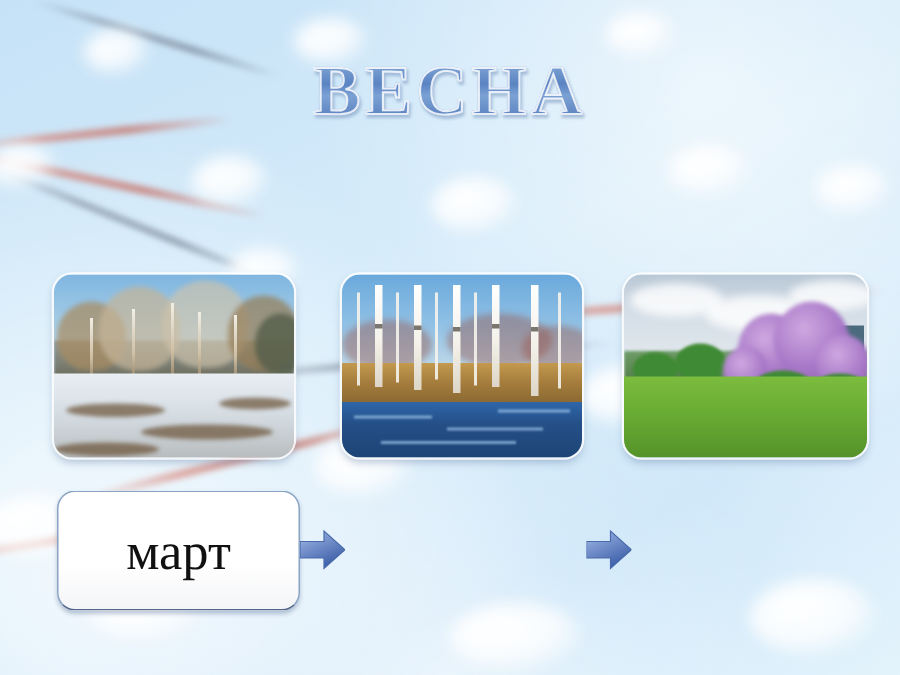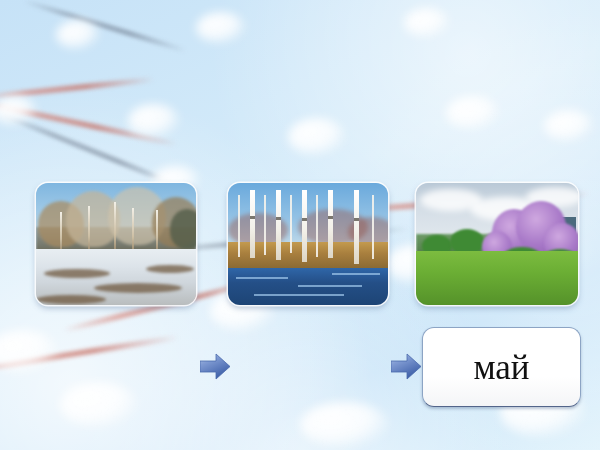--- a/index.html
+++ b/index.html
@@ -207,20 +207,23 @@
     <div class="catkin" style="left:404px; top:8px;   width:46px; height:30px;"></div>
     <div class="catkin" style="left:-12px; top:330px; width:70px; height:44px;"></div>
     <div class="catkin" style="left:60px;  top:382px; width:78px; height:46px;"></div>
     <div class="catkin" style="left:210px; top:290px; width:66px; height:42px;"></div>
     <div class="catkin" style="left:386px; top:244px; width:62px; height:40px;"></div>
     <div class="catkin" style="left:500px; top:386px; width:86px; height:52px;"></div>
     <div class="catkin" style="left:300px; top:402px; width:90px; height:46px;"></div>
     <div class="catkin" style="left:152px; top:166px; width:48px; height:30px;"></div>
   </div>
 
+  <div class="title-wrap">
+    <div class="title">ВЕСНА</div>
+  </div>
 
   <div class="pic-row">
 
     <div class="pic pic-1">
       <div class="scene">
         <div class="march-sky"></div>
         <div class="march-far"></div>
         <div class="march-crown" style="left:2px;  top:18px; width:46px; height:46px; background:rgba(168,138,96,0.72);"></div>
         <div class="march-crown" style="left:30px; top:8px;  width:54px; height:56px; background:rgba(196,180,152,0.72);"></div>
         <div class="march-crown" style="left:72px; top:4px;  width:58px; height:58px; background:rgba(206,194,170,0.66);"></div>
@@ -283,20 +286,23 @@
         <div class="may-lilac" style="left:66px;  top:48px; width:30px; height:32px;"></div>
         <div class="may-bush" style="left:86px;  top:64px; width:40px; height:22px;"></div>
         <div class="may-bush" style="left:124px; top:66px; width:40px; height:24px;"></div>
         <div class="may-grass"></div>
       </div>
     </div>
   </div>
 
   <div class="flow">
 
+    <div class="month-box box-1">
+      <span>март</span>
+    </div>
 
     <div class="arrow arrow-1">
       <svg viewBox="0 0 30 27" xmlns="http://www.w3.org/2000/svg" aria-hidden="true">
         <defs>
           <linearGradient id="agrad1" x1="0" y1="0" x2="0.55" y2="1">
             <stop offset="0%" stop-color="#b6c9e6"></stop>
             <stop offset="35%" stop-color="#7f9ad2"></stop>
             <stop offset="100%" stop-color="#3d5fa8"></stop>
           </linearGradient>
         </defs>
@@ -311,18 +317,15 @@
           <linearGradient id="agrad2" x1="0" y1="0" x2="0.55" y2="1">
             <stop offset="0%" stop-color="#b6c9e6"></stop>
             <stop offset="35%" stop-color="#7f9ad2"></stop>
             <stop offset="100%" stop-color="#3d5fa8"></stop>
           </linearGradient>
         </defs>
         <polygon points="0,8 16,8 16,1 30,13.5 16,26 16,19 0,19" fill="url(#agrad2)" stroke="#4a6aac" stroke-width="0.8"></polygon>
       </svg>
     </div>
 
-    <div class="month-box box-3">
-      <span>май</span>
-    </div>
   </div>
 
 </div>
 
 </body></html>

